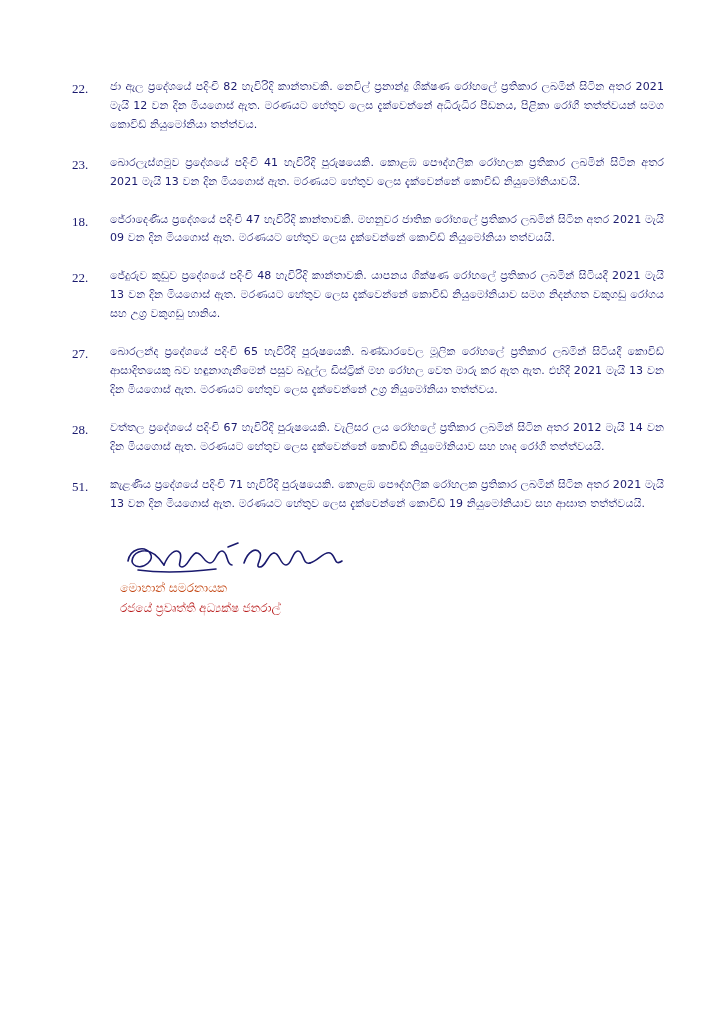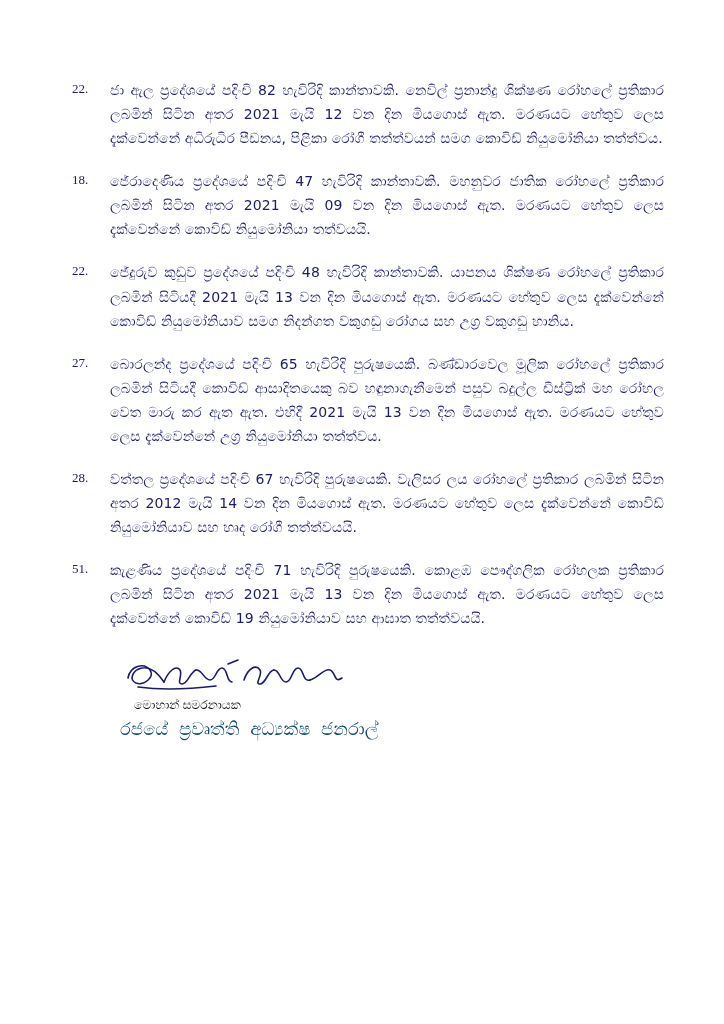--- a/index.html
+++ b/index.html
@@ -29,62 +29,65 @@
   .item-num {
     width: 38px;
     flex: 0 0 38px;
     font-size: 13px;
     line-height: 1.72;
     color: #1a1a6e;
     font-family: "Liberation Serif", "DejaVu Serif", serif;
   }
   .item-text {
     flex: 1 1 auto;
-    font-size: 14px;
+    font-size: 11px;
     line-height: 1.72;
     text-align: justify;
     color: #1a1a6e;
     letter-spacing: 0.01em;
     font-family: "DejaVu Sans", "Liberation Sans", sans-serif;
   }
   .signature-block {
     margin-top: 26px;
     padding-left: 48px;
   }
   .signature-mark {
     height: 40px;
     width: 230px;
     position: relative;
   }
   .sig-name {
     font-size: 12.4px;
     line-height: 1.6;
-    color: #000000;
-    font-family: Liberation Serif, serif;
-    margin-left: 14px;
+    color: #c2410c;
+    font-family: Liberation Sans, sans-serif;
   }
   .sig-title {
-    font-size: 18px;
+    font-size: 12px;
     line-height: 1.6;
-    color: #0c4a6e;
-    font-family: Liberation Mono, monospace;
+    color: #b91c1c;
+    font-family: Liberation Sans, sans-serif;
   }
 </style>
 </head>
 <body>
 
 <div class="page">
 
   <div class="items-list">
 
     <div class="item">
       <div class="item-num">22.</div>
       <div class="item-text">ජා ඇල ප්‍රදේශයේ පදිංචි 82 හැවිරිදි කාන්තාවකි. නෙවිල් ප්‍රනාන්දු ශික්ෂණ රෝහලේ ප්‍රතිකාර ලබමින් සිටින අතර 2021 මැයි 12 වන දින මියගොස් ඇත. මරණයට හේතුව ලෙස දැක්වෙන්නේ අධිරුධිර පීඩනය, පිළිකා රෝගී තත්ත්වයන් සමග කොවිඩ් නියුමෝනියා තත්ත්වය.</div>
     </div>
 
+    <div class="item">
+      <div class="item-num">23.</div>
+      <div class="item-text">බොරලැස්ගමුව ප්‍රදේශයේ පදිංචි 41 හැවිරිදි පුරුෂයෙකි. කොළඹ පෞද්ගලික රෝහලක ප්‍රතිකාර ලබමින් සිටින අතර 2021 මැයි 13 වන දින මියගොස් ඇත. මරණයට හේතුව ලෙස දැක්වෙන්නේ කොවිඩ් නියුමෝනියාවයි.</div>
+    </div>
 
 
     <div class="item">
       <div class="item-num">18.</div>
       <div class="item-text">ජේරාදෙණිය ප්‍රදේශයේ පදිංචි 47 හැවිරිදි කාන්තාවකි. මහනුවර ජාතික රෝහලේ ප්‍රතිකාර ලබමින් සිටින අතර 2021 මැයි 09 වන දින මියගොස් ඇත. මරණයට හේතුව ලෙස දැක්වෙන්නේ කොවිඩ් නියුමෝනියා තත්වයයි.</div>
     </div>
 
     <div class="item">
       <div class="item-num">22.</div>
       <div class="item-text">ජේදුරුව කුඩුව ප්‍රදේශයේ පදිංචි 48 හැවිරිදි කාන්තාවකි. යාපනය ශික්ෂණ රෝහලේ ප්‍රතිකාර ලබමින් සිටියදී 2021 මැයි 13 වන දින මියගොස් ඇත. මරණයට හේතුව ලෙස දැක්වෙන්නේ කොවිඩ් නියුමෝනියාව සමග නිදන්ගත වකුගඩු රෝගය සහ උග්‍ර වකුගඩු හානිය.</div>

